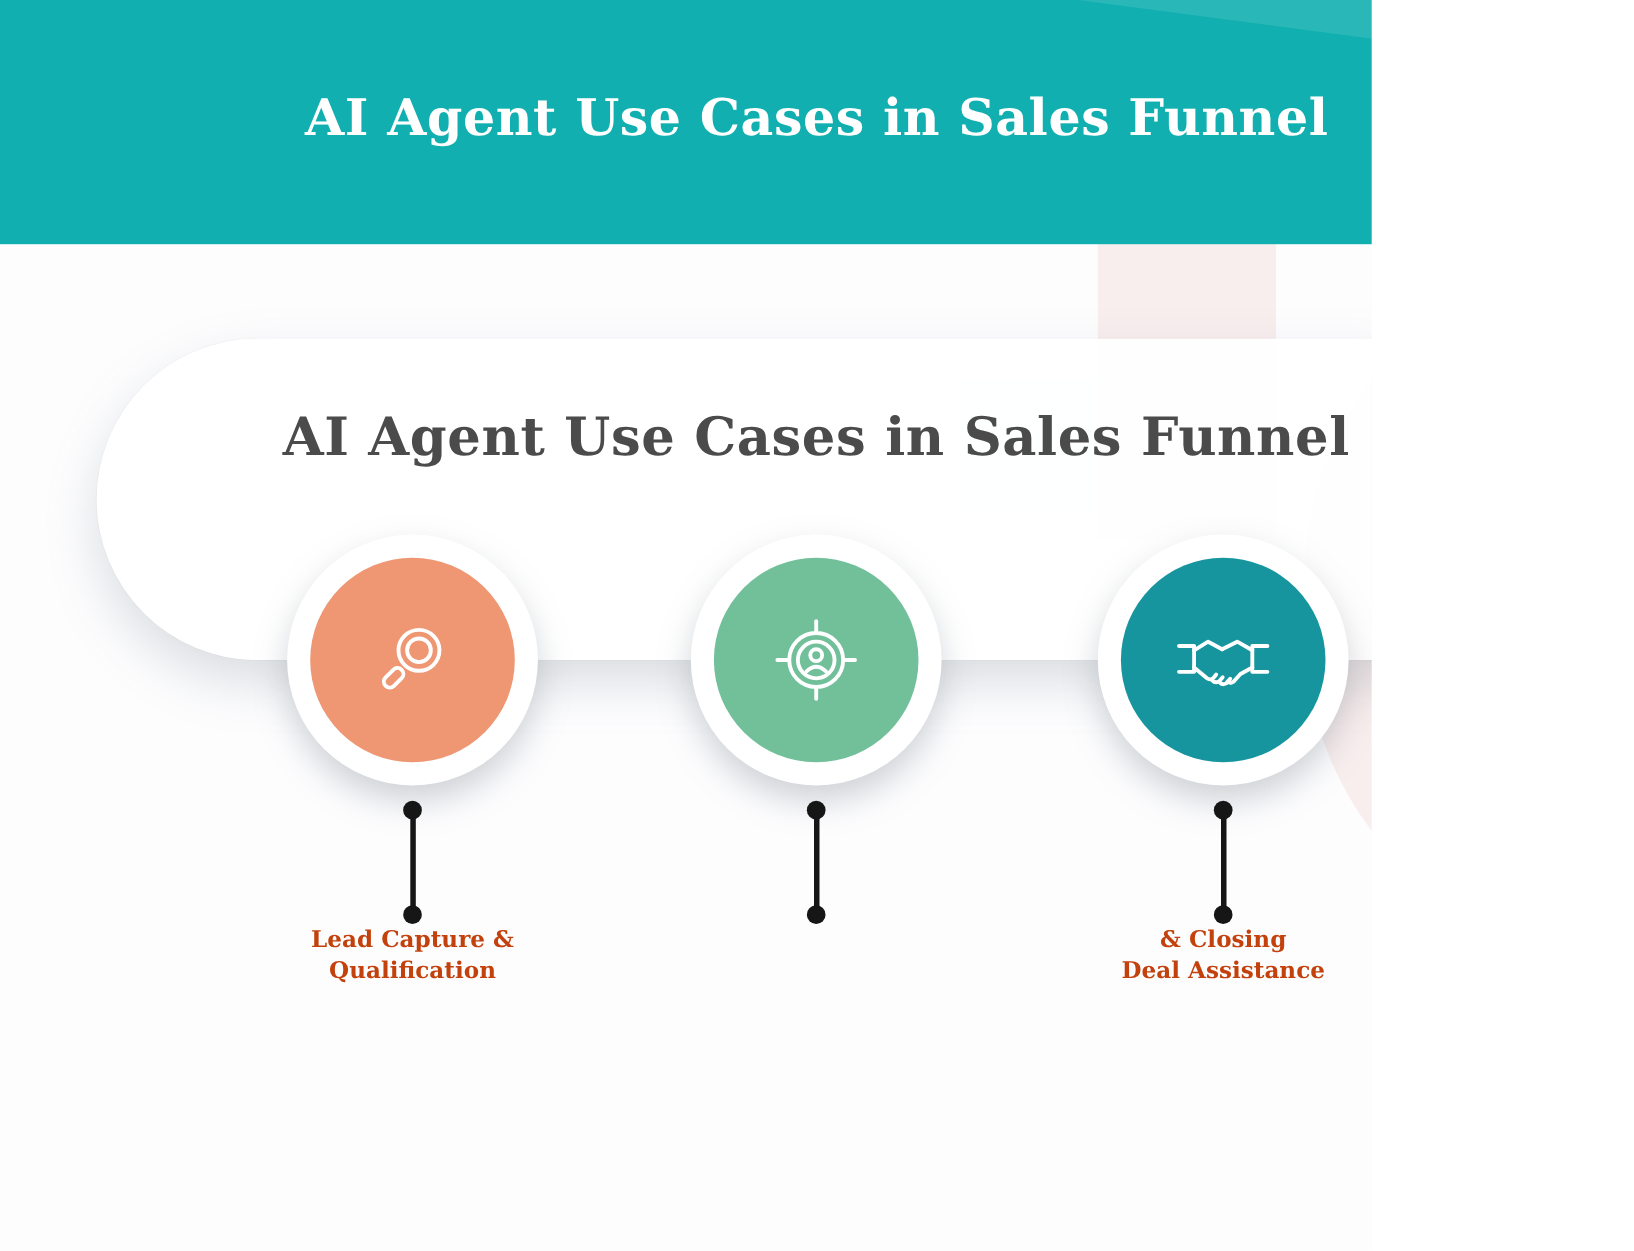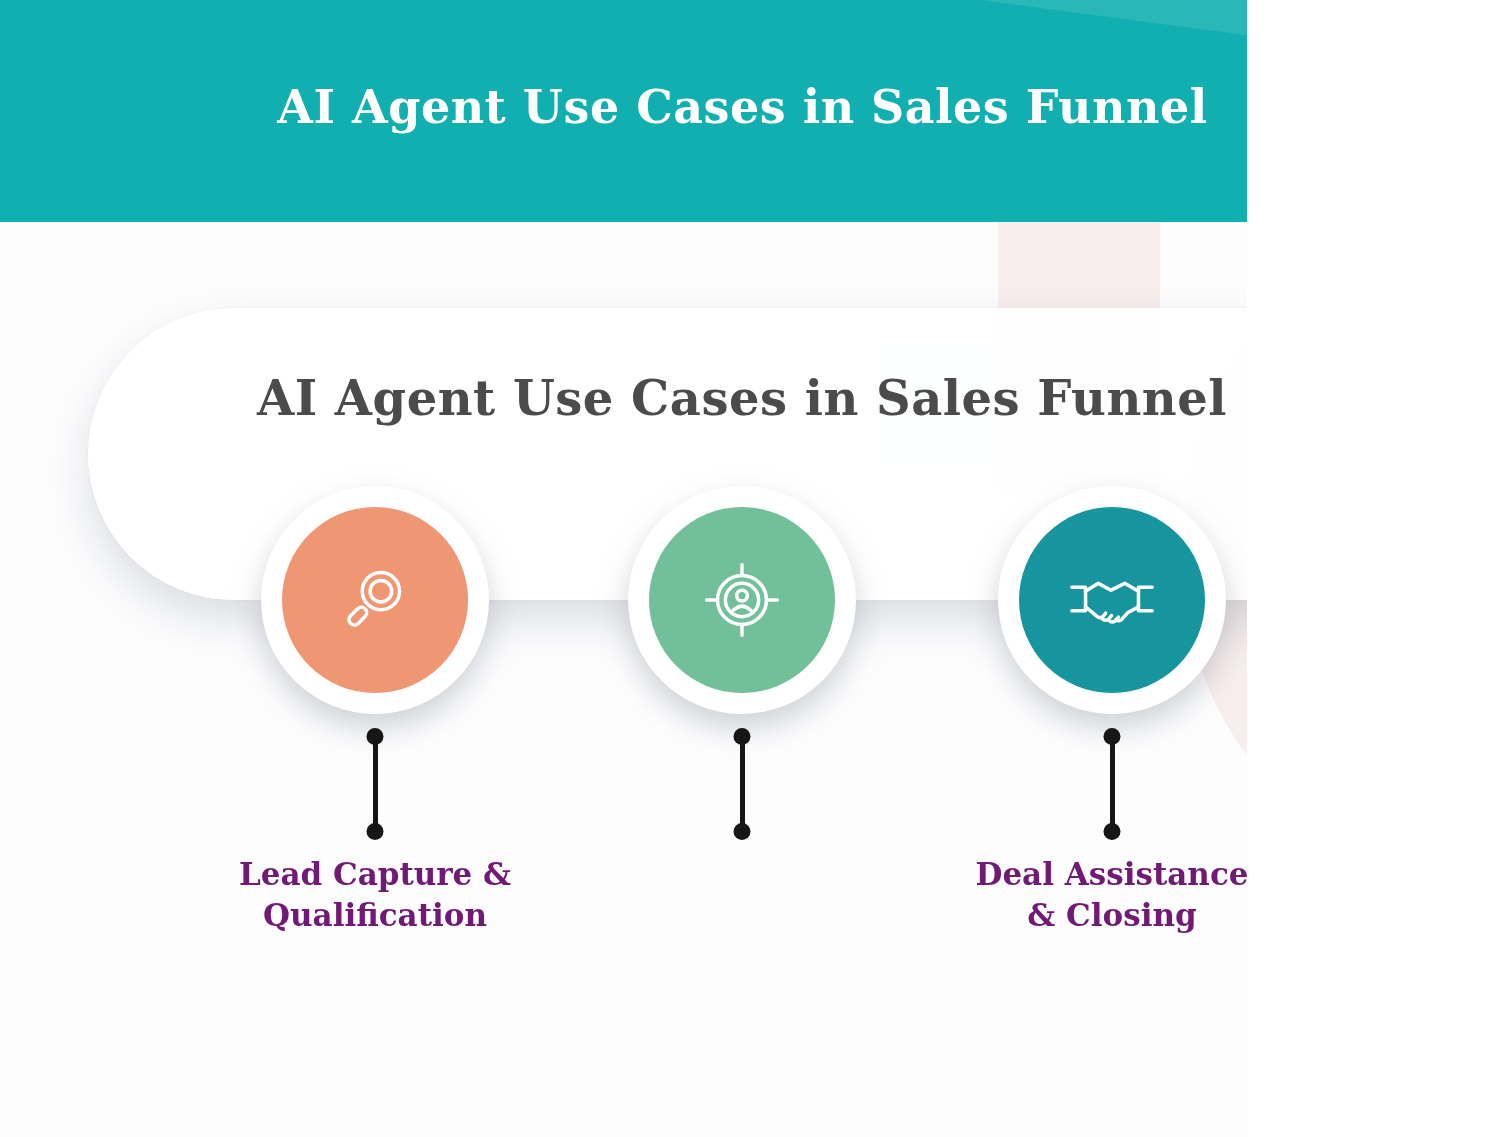--- a/index.html
+++ b/index.html
@@ -114,25 +114,25 @@
     position: absolute;
     left: 50%; transform: translateX(-50%);
     width: 17px; height: 17px;
     border-radius: 50%;
     background: #161616;
   }
   .connector::before { top: -8px; }
   .connector::after { bottom: -8px; }
 
   .step-label {
-    margin-top: 22px;
+    margin-top: 8px;
     text-align: center;
-    font-size: 31px;
+    font-size: 21px;
     font-weight: 700;
-    color: #701a75;
+    color: #c2410c;
     line-height: 1.32;
   }
   .step-label span { display: block; }
 
   svg .stroke {
     fill: none;
     stroke: #ffffff;
     stroke-width: 3.6;
     stroke-linecap: round;
     stroke-linejoin: round;
@@ -201,18 +201,18 @@
           <path class="stroke" d="M77 41 L63 33 L49 40"></path>
           <path class="stroke" d="M23 57 L35 67 a4.5 4.5 0 0 0 6.5 -1 l2 -2.5"></path>
           <path class="stroke" d="M40 69 a4.5 4.5 0 0 0 7 0 l2.5 -3"></path>
           <path class="stroke" d="M47 71 a4.5 4.5 0 0 0 7 -0.5 l2.5 -3"></path>
           <path class="stroke" d="M54 70 a4.5 4.5 0 0 0 7 -1.5 L66 63 L77 57"></path>
         </svg>
       </div>
     </div>
     <div class="connector"></div>
     <div class="step-label">
+      <span>&amp; Closing</span>
       <span>Deal Assistance</span>
-      <span>&amp; Closing</span>
     </div>
   </div>
 
 </div>
 
 </body></html>

